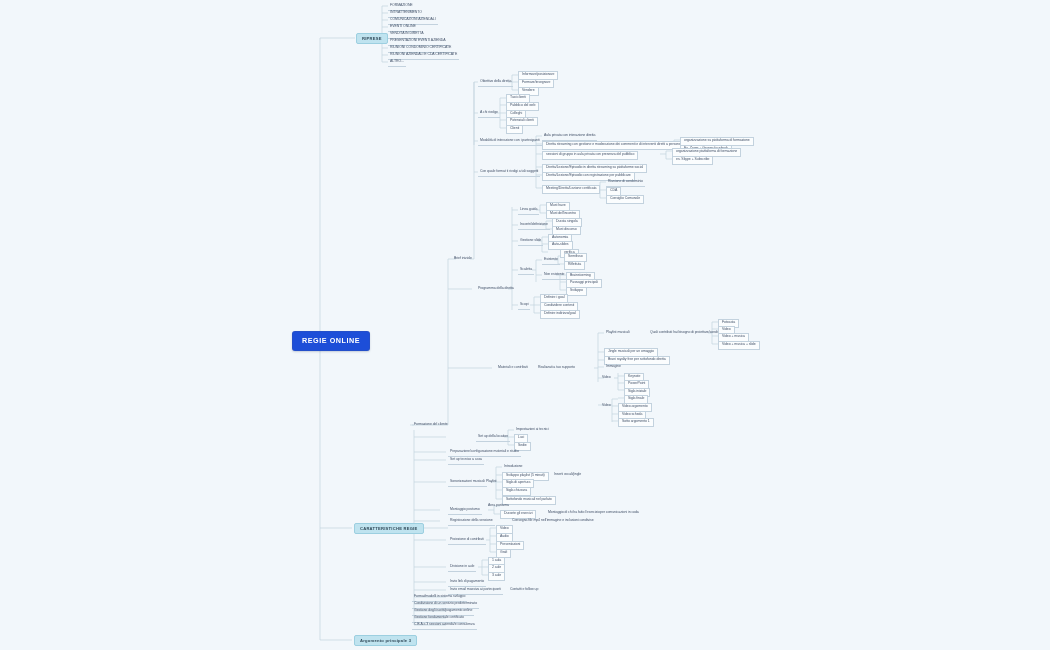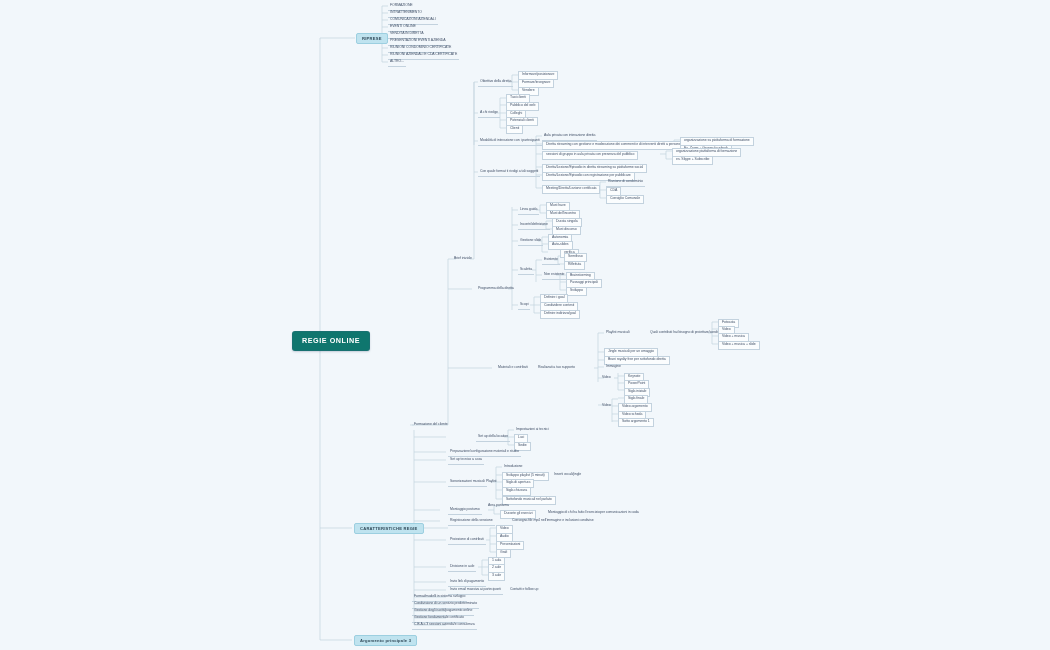--- a/index.html
+++ b/index.html
@@ -15,21 +15,21 @@
 
   
   .node{
     position:absolute;
     white-space:nowrap;
     line-height:1.05;
     letter-spacing:-.02em;
   }
   
   .n-root{
-    background:#0f766e;
+    background:#1d4ed8;
     color:#ffffff;
     border:1px solid #49598029;
     border-radius:3px;
     font-size:7.2px;
     font-weight:bold;
     letter-spacing:.55px;
     padding:5px 9px;
     box-shadow:0 1px 2px rgba(40,60,100,.22);
   }
   

